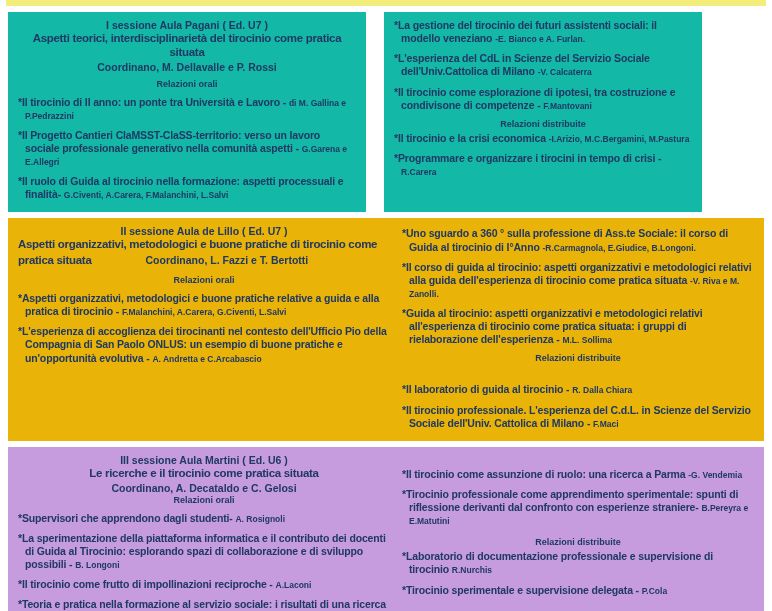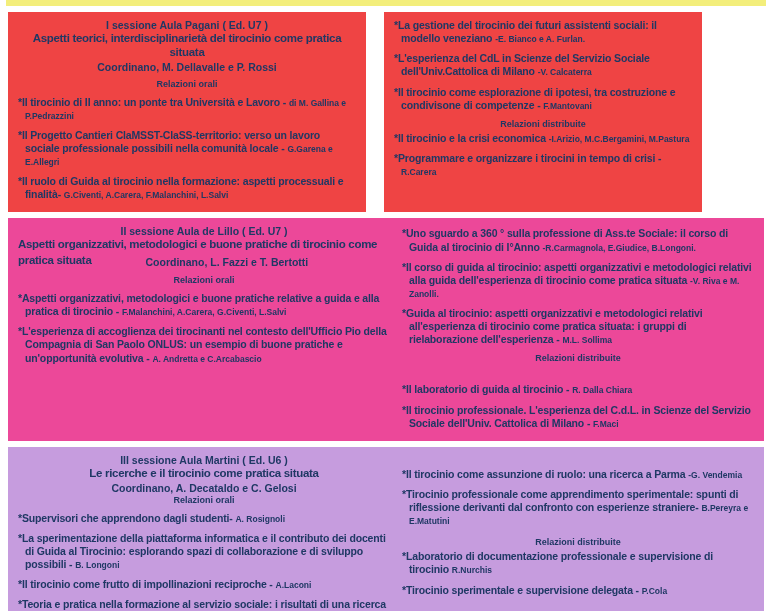--- a/index.html
+++ b/index.html
@@ -8,55 +8,55 @@
     width:772px; height:611px;
     background:#ffffff;
     font-family:"Liberation Sans", sans-serif;
     font-weight:bold;
     color:#1F3864;
     overflow:hidden;
   }
   .top-strip { margin:0 6px; height:6px; background:#F3EE7B; }
   .row1 { display:flex; gap:18px; margin:6px 8px 0 8px; }
   .box { padding:5px 10px 4px 10px; }
-  .bg-yellow { background:#ef4444; }
-  .bg-orange { background:#ec4899; }
+  .bg-yellow { background:#14b8a6; }
+  .bg-orange { background:#eab308; }
   .bg-purple { background:#C69CDE; }
   .s1-left  { width:358px; min-height:158px; }
   .s1-right { width:318px; min-height:158px; }
   .s2 { margin:6px 8px 0 8px; min-height:190px; }
   .s3 { margin:6px 8px 0 8px; min-height:172px; }
   .cols { display:grid; grid-template-columns:372px 1fr; column-gap:12px; }
   .session-line { font-size:10.5px; text-align:center; margin:2px 0 1px 0; }
   .big-title { font-size:11.5px; letter-spacing:-0.3px; line-height:1.2; margin:1px 0; }
   .center { text-align:center; }
   .coords { font-size:10.5px; text-align:center; margin:1px 0; }
   .rel-label { font-size:9px; text-align:center; margin:6px 0 3px 0; }
   .item {
     font-size:10.5px; letter-spacing:-0.15px; line-height:1.25;
     margin:7px 0; padding-left:7px; text-indent:-7px;
   }
   .au { font-size:8.5px; letter-spacing:0; }
-  .title-row { display:flex; align-items:flex-end; }
+  .title-row { display:flex; align-items:flex-start; }
   .title-row .coords { margin-left:54px; text-align:left; }
   .pad-top { margin-top:16px; }
 </style>
 </head>
 <body>
 
 <div class="top-strip"></div>
 
 <div class="row1">
   <div class="box bg-yellow s1-left">
     <div class="session-line">I sessione Aula Pagani ( Ed. U7 )</div>
     <div class="big-title center">Aspetti teorici, interdisciplinarietà del tirocinio come pratica situata</div>
     <div class="coords">Coordinano, M. Dellavalle e P. Rossi</div>
     <div class="rel-label">Relazioni  orali</div>
     <p class="item"><span>*Il tirocinio di II anno: un ponte tra Università e Lavoro -</span> <span class="au">di M. Gallina e P.Pedrazzini</span></p>
-    <p class="item"><span>*Il Progetto Cantieri ClaMSST-ClaSS-territorio: verso un lavoro sociale professionale possibili nella comunità locale -</span> <span class="au">G.Garena e E.Allegri</span></p>
+    <p class="item"><span>*Il Progetto Cantieri ClaMSST-ClaSS-territorio: verso un lavoro sociale professionale generativo nella comunità aspetti -</span> <span class="au">G.Garena e E.Allegri</span></p>
     <p class="item"><span>*Il ruolo di Guida al tirocinio nella formazione: aspetti processuali e finalità-</span> <span class="au">G.Civenti, A.Carera, F.Malanchini, L.Salvi</span></p>
   </div>
   <div class="box bg-yellow s1-right">
     <p class="item" style="margin-top:2px"><span>*La gestione del tirocinio dei futuri assistenti sociali: il modello veneziano</span> <span class="au">-E. Bianco e A. Furlan.</span></p>
     <p class="item"><span>*L'esperienza del CdL in Scienze del Servizio Sociale dell'Univ.Cattolica di Milano</span> <span class="au">-V. Calcaterra</span></p>
     <p class="item"><span>*Il tirocinio come esplorazione di ipotesi, tra costruzione e condivisone di competenze -</span> <span class="au">F.Mantovani</span></p>
     <div class="rel-label">Relazioni distribuite</div>
     <p class="item" style="margin-top:2px"><span>*Il tirocinio e la crisi economica</span> <span class="au">-I.Arizio, M.C.Bergamini, M.Pastura</span></p>
     <p class="item"><span>*Programmare e organizzare i tirocini in tempo di crisi -</span> <span class="au">R.Carera</span></p>
   </div>

